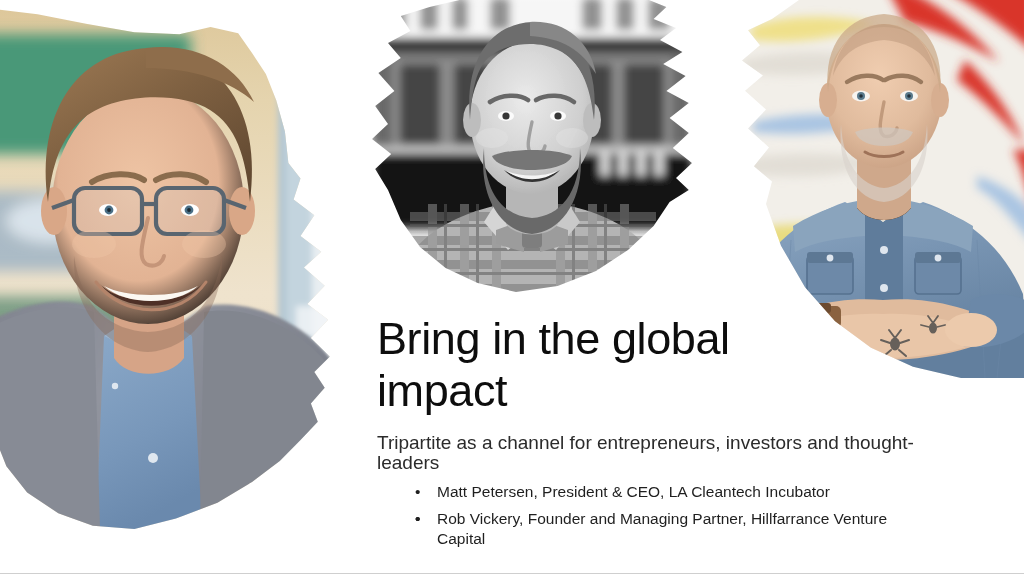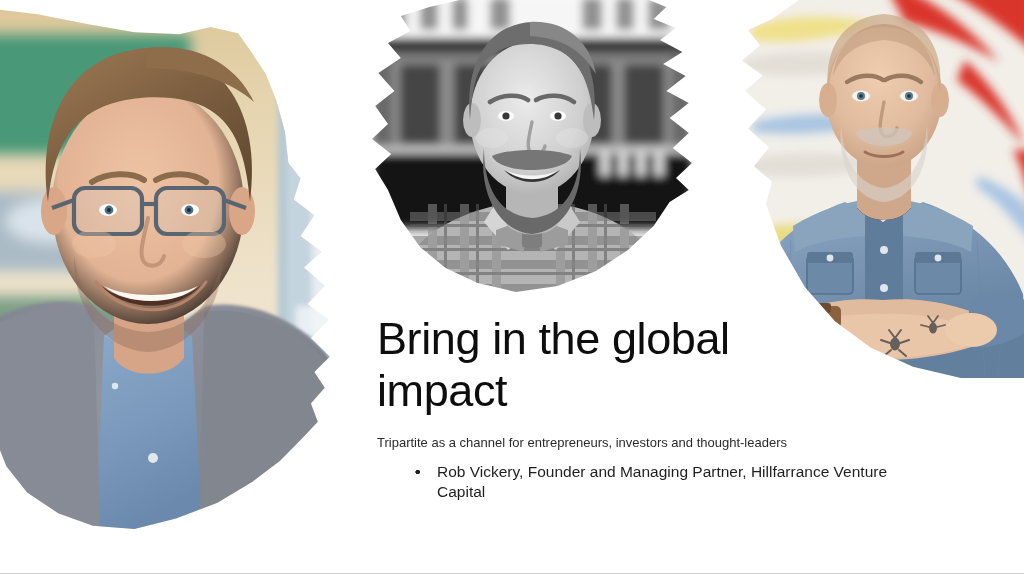--- a/index.html
+++ b/index.html
@@ -112,21 +112,21 @@
     font-size: 45px;
     line-height: 52px;
     font-weight: 400;
     letter-spacing: -0.4px;
     color: #0d0d0d;
     width: 420px;
   }
 
   #subtitle-line {
     margin: 16px 0 0 0;
-    font-size: 13px;
+    font-size: 19px;
     line-height: 20px;
     color: #2b2b2b;
   }
 
   #bullet-list {
     list-style: none;
     margin: 9px 0 0 0;
     padding: 0;
   }
   #bullet-list li {
@@ -517,20 +517,20 @@
       <path d="M122 132 C136 126 166 126 180 132 C176 142 164 146 151 146 C138 146 126 142 122 132 Z" fill="#cfc8c0" opacity="0.7"></path>
 
       <path d="M132 152 C142 158 160 158 170 152" stroke="#9e7258" stroke-width="3" fill="none" stroke-linecap="round"></path>
     </svg>
   </div>
 
   <div id="text-block">
     <h1 id="slide-title">Bring in the global impact</h1>
     <p id="subtitle-line">Tripartite as a channel for entrepreneurs, investors and thought-leaders</p>
     <ul id="bullet-list">
-        <li><span class="bullet-dot">•</span></li>
+        <li><span class="bullet-dot">•</span><span>Matt Petersen, President &amp; CEO, LA Cleantech Incubator</span></li>
         <li><span class="bullet-dot">•</span></li>
         <li><span class="bullet-dot">•</span><span>Rob Vickery, Founder and Managing Partner, Hillfarrance Venture Capital</span></li>
       </ul>
   </div>
 
   <div id="footer-rule"></div>
 </div>
 
 </body></html>

